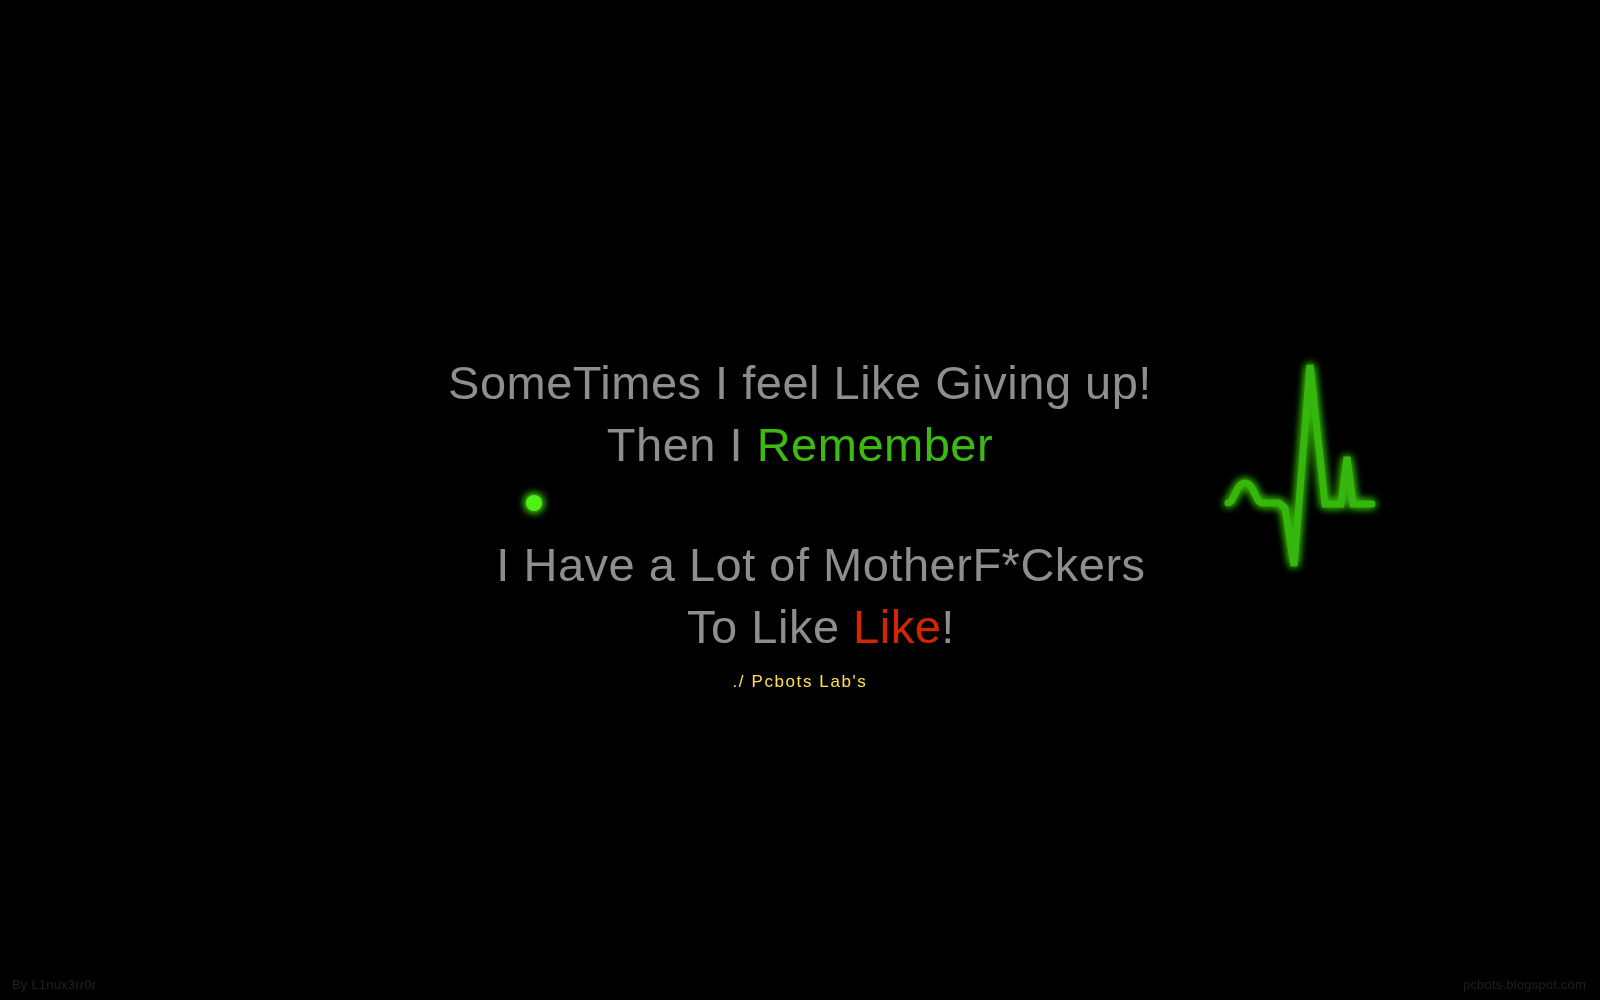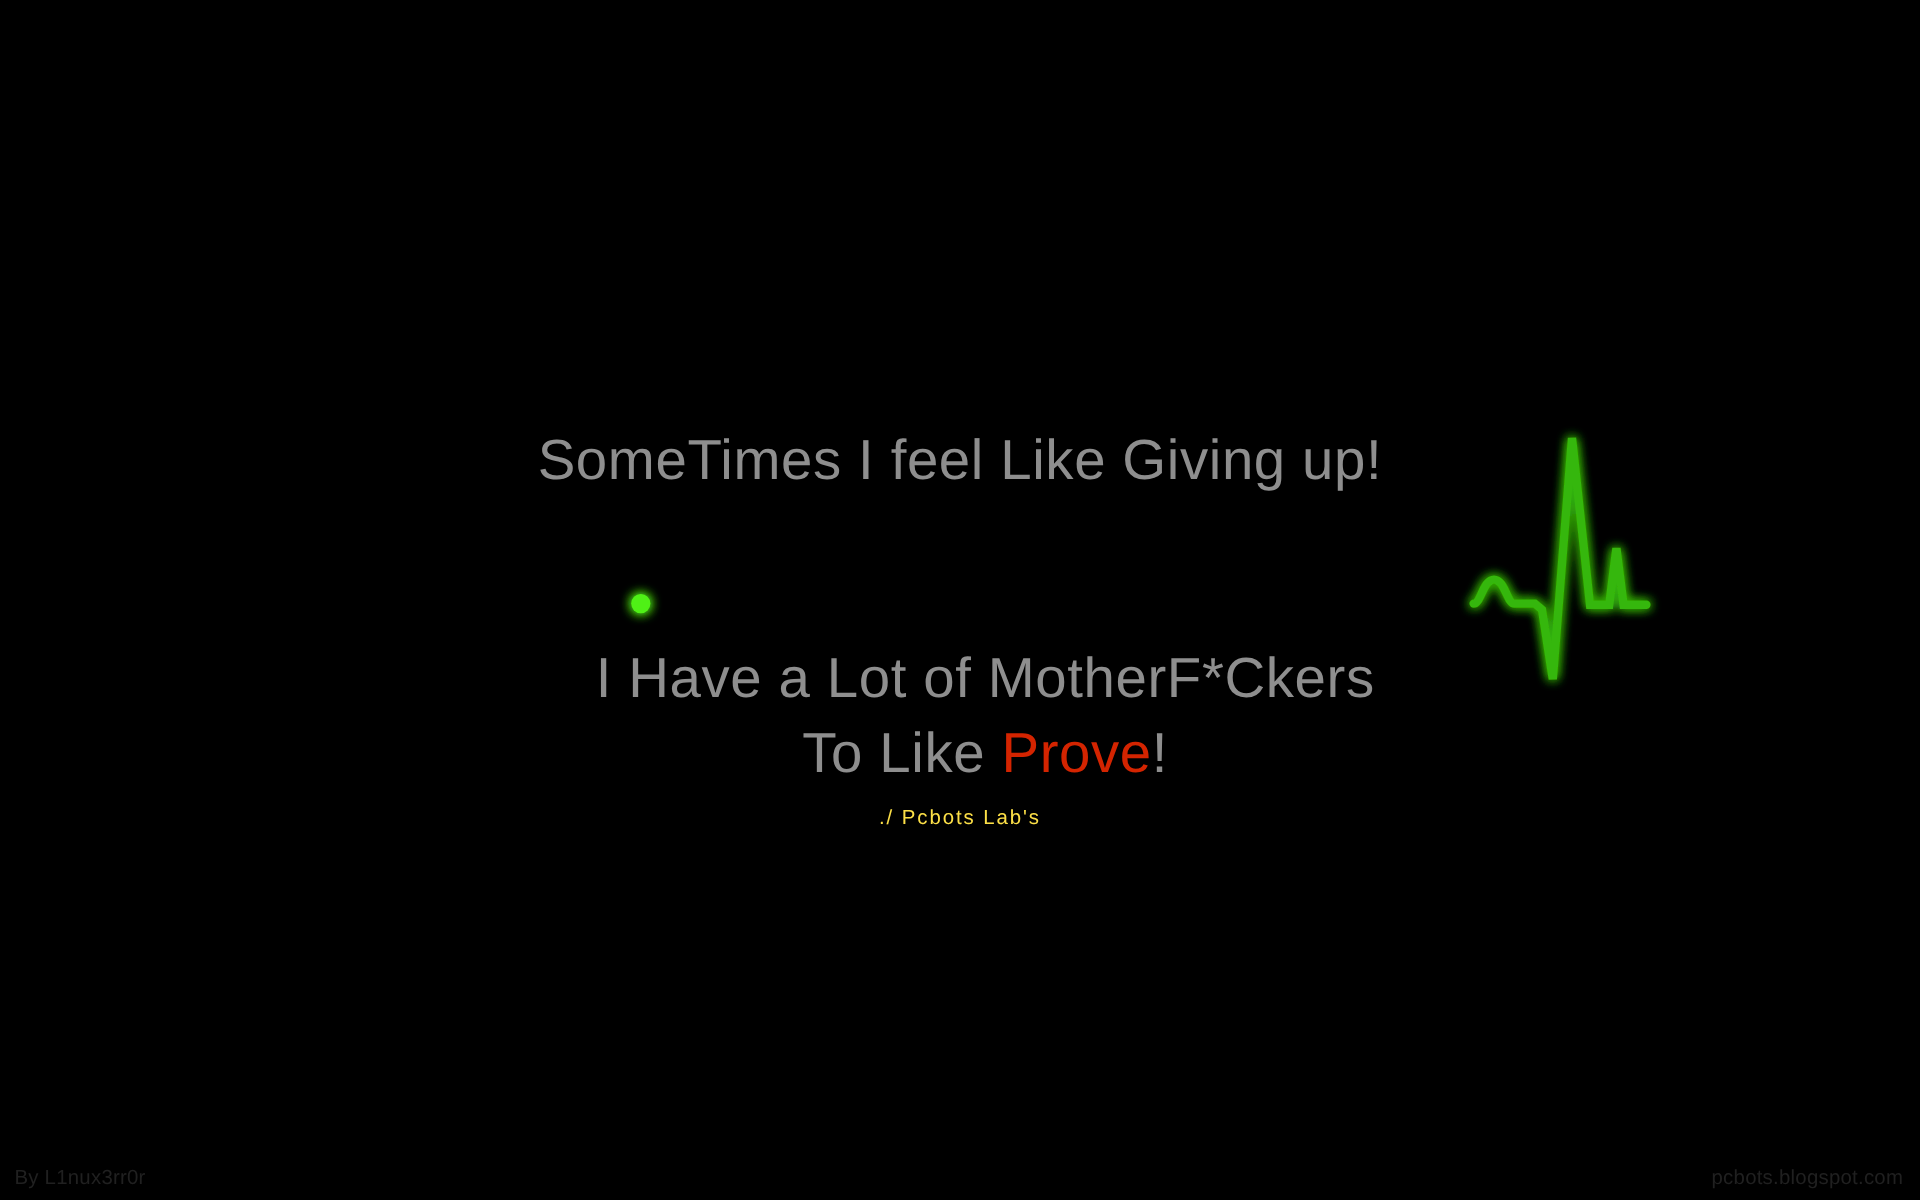--- a/index.html
+++ b/index.html
@@ -74,21 +74,21 @@
     left: 0;
     top: 0;
     width: 1600px;
     height: 1000px;
     pointer-events: none;
   }
 
   
   .watermark {
     position: absolute;
-    font-size: 17px;
+    font-size: 13px;
     font-weight: 400;
     letter-spacing: 0.2px;
     color: #202020;
   }
 
   .watermark-left {
     left: 12px;
     bottom: 8px;
   }
 
@@ -151,25 +151,26 @@
              L 1353 504
              L 1372 504" fill="none" stroke="#35b707" stroke-width="7" stroke-linejoin="miter" stroke-linecap="round" filter="url(#glow-soft)"></path>
 
     <path d="M 1368 504 L 1478 504" fill="none" stroke="url(#grad-tail)" stroke-width="6" stroke-linecap="butt" filter="url(#glow-soft)"></path>
 
     <circle cx="534" cy="503" r="8" fill="#4ff015" filter="url(#glow-dot)"></circle>
   </svg>
 
   <div class="quote-block quote-top">
     <span class="quote-line">SomeTimes I feel Like Giving up!</span>
+    <span class="quote-line"><span>Then I </span><span class="accent-green">Remember</span></span>
   </div>
 
   <div class="quote-block quote-bottom">
     <span class="quote-line">I Have a Lot of MotherF*Ckers</span>
-    <span class="quote-line"><span>To Like </span><span class="accent-red">Prove</span><span>!</span></span>
+    <span class="quote-line"><span>To Like </span><span class="accent-red">Like</span><span>!</span></span>
   </div>
 
   <div class="signature">./ Pcbots Lab's</div>
 
   <div class="watermark watermark-left">By L1nux3rr0r</div>
   <div class="watermark watermark-right">pcbots.blogspot.com</div>
 
 </div>
 
 </body></html>

